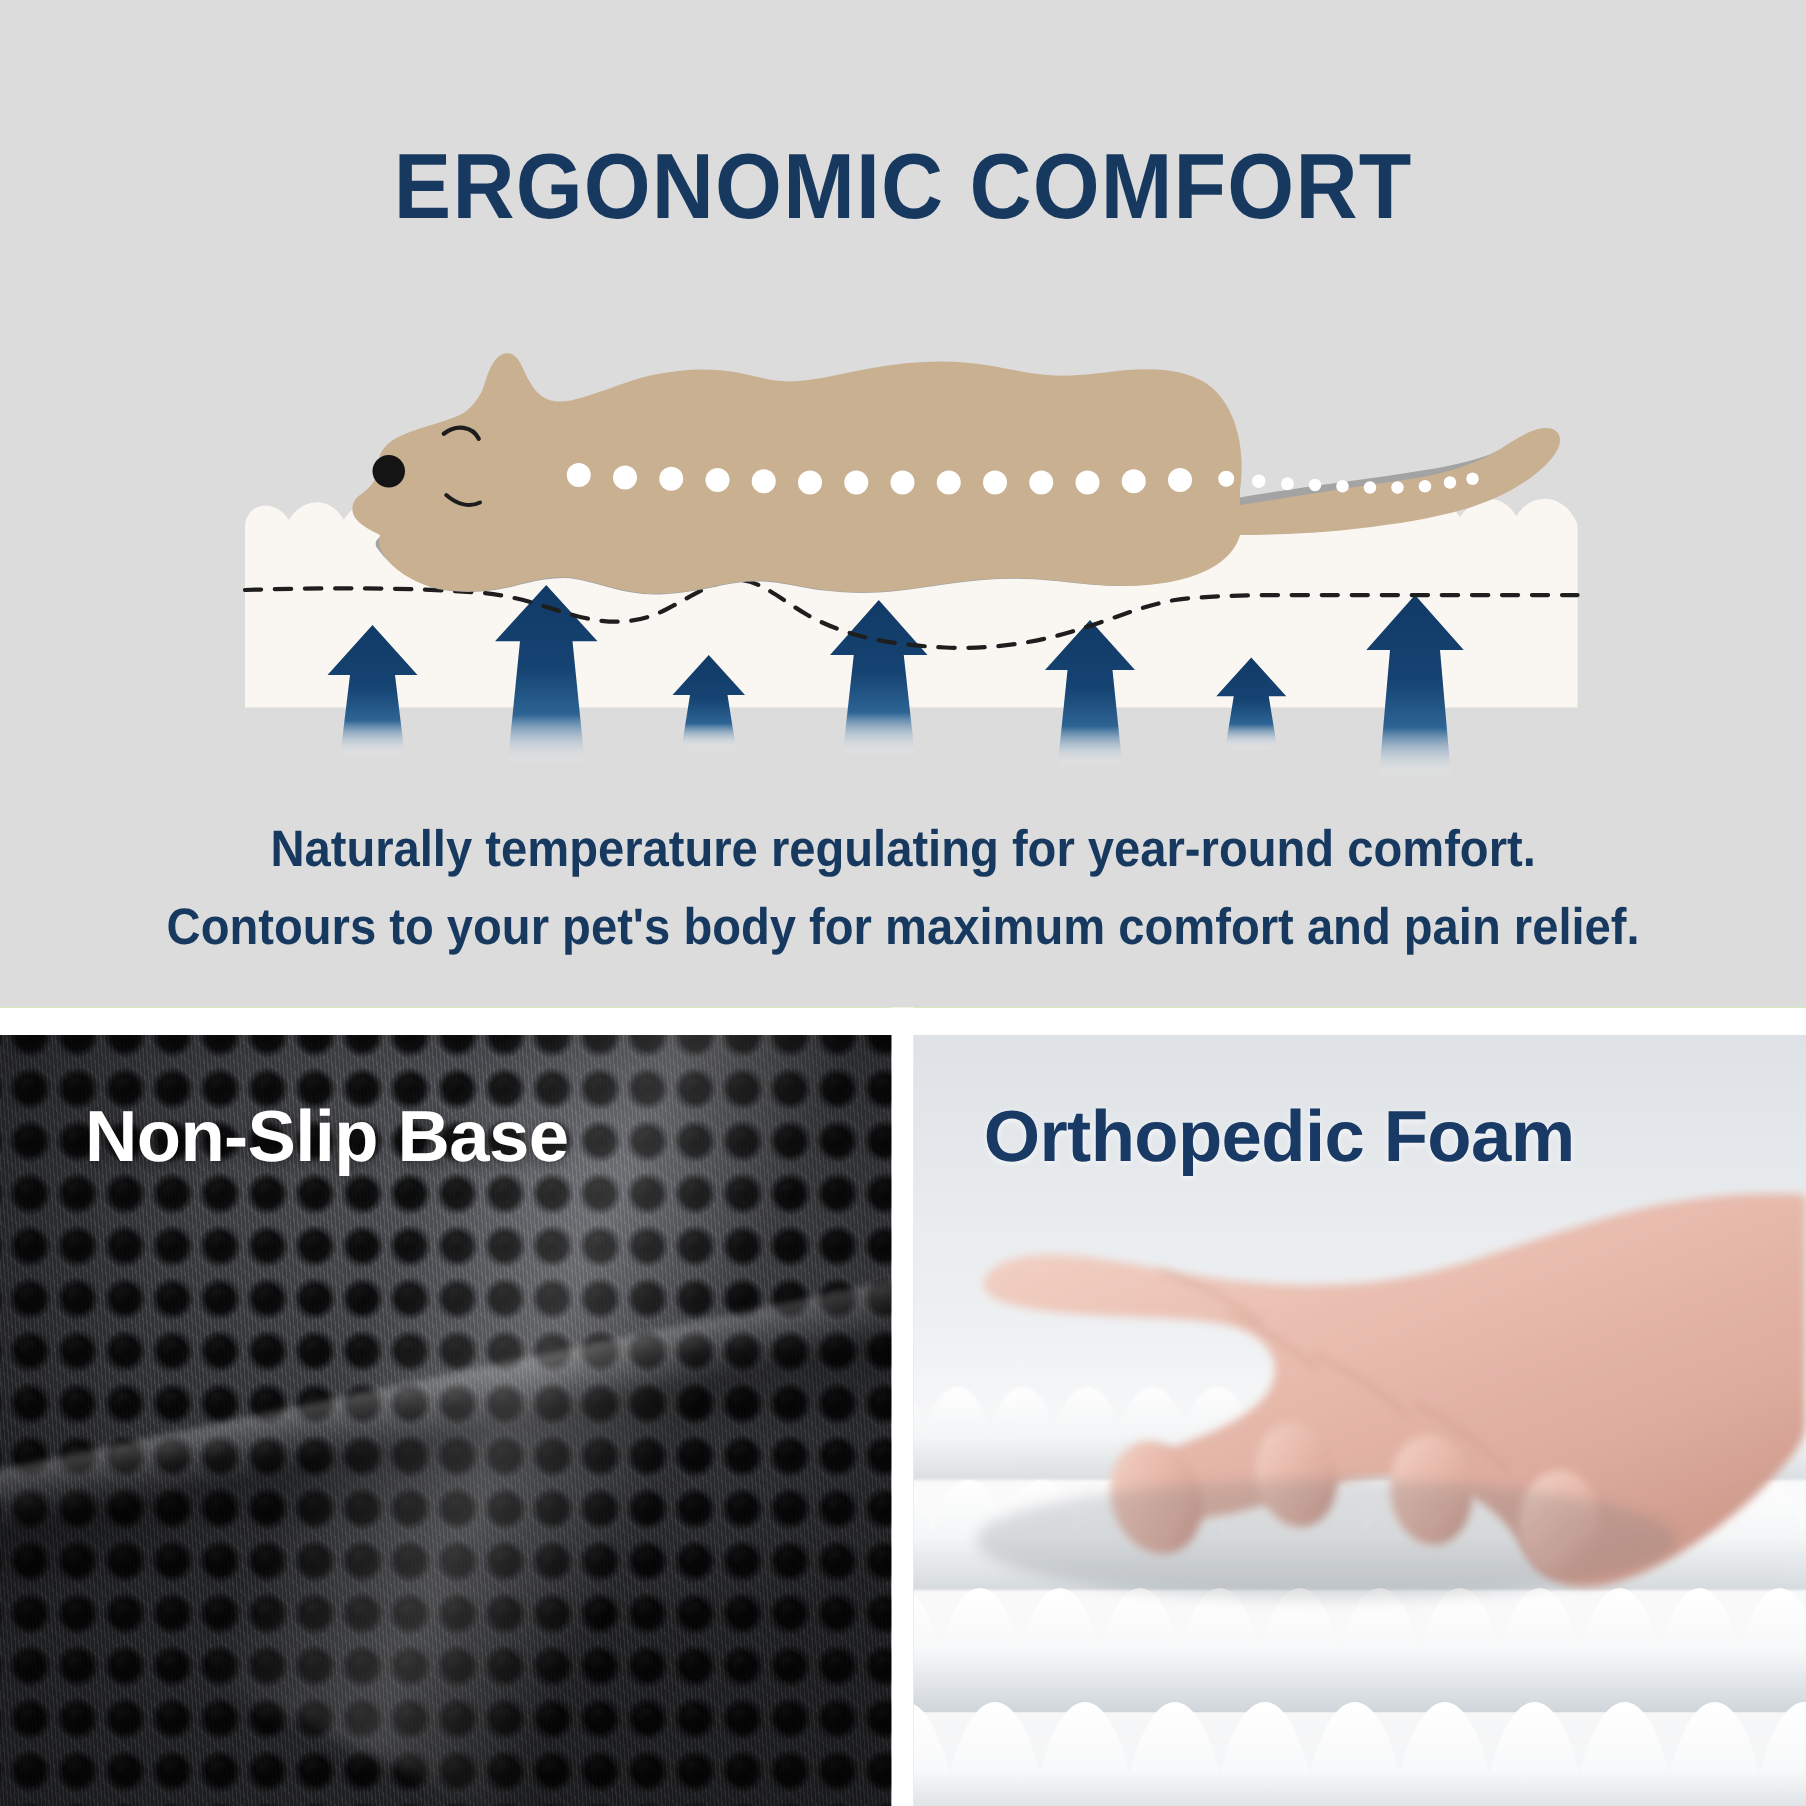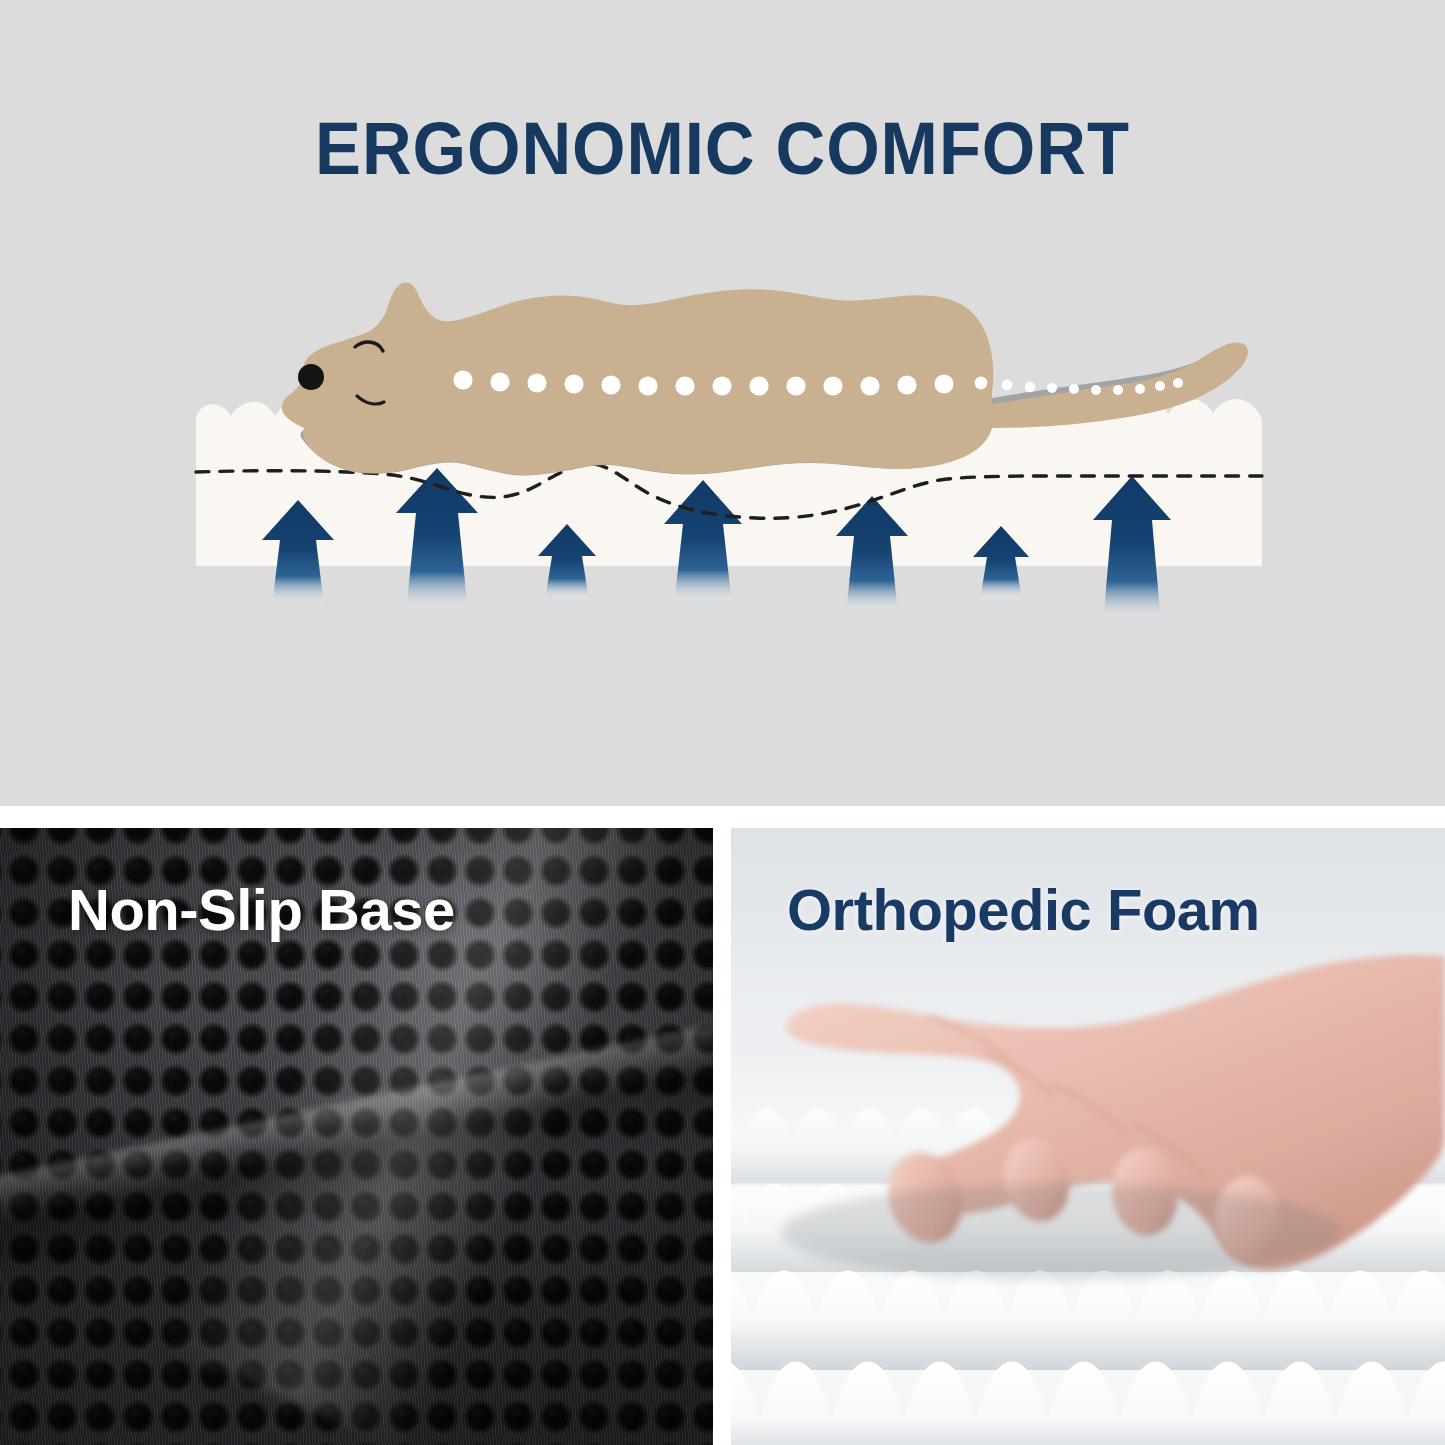--- a/index.html
+++ b/index.html
@@ -402,20 +402,24 @@
           <circle cx="1074" cy="389" r="5.0"></circle>
           <circle cx="1096" cy="390" r="5.0"></circle>
           <circle cx="1118" cy="390" r="5.0"></circle>
           <circle cx="1140" cy="389" r="5.0"></circle>
           <circle cx="1160" cy="386" r="5.0"></circle>
           <circle cx="1178" cy="383" r="5.0"></circle>
         </g>
       </g>
     </svg>
 
+    <div id="caption">
+      <div class="caption-line">Naturally temperature regulating for year-round comfort.</div>
+      <div class="caption-line">Contours to your pet's body for maximum comfort and pain relief.</div>
+    </div>
   </div>
 
   <div class="gap-h"></div>
   <div class="gap-v"></div>
 
   <div id="panel-left" class="panel">
     <div class="panel-media">
       <div class="fabric-base"></div>
       <div class="fabric-weave"></div>
       <div class="fabric-dots"></div>

